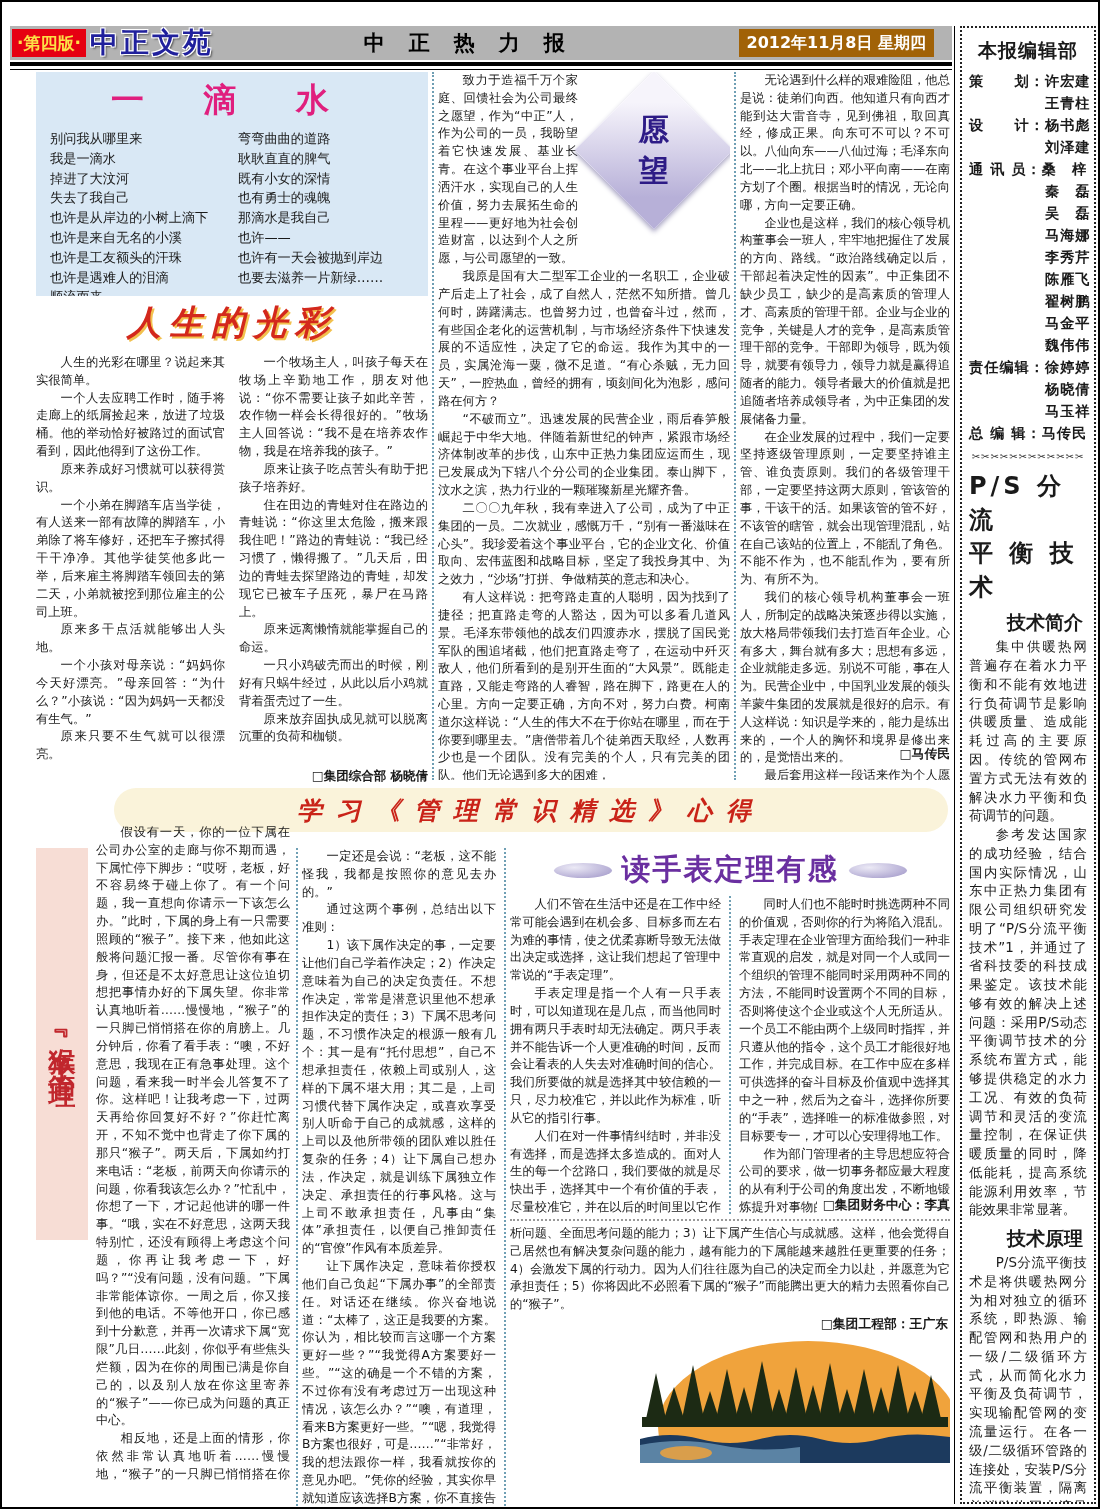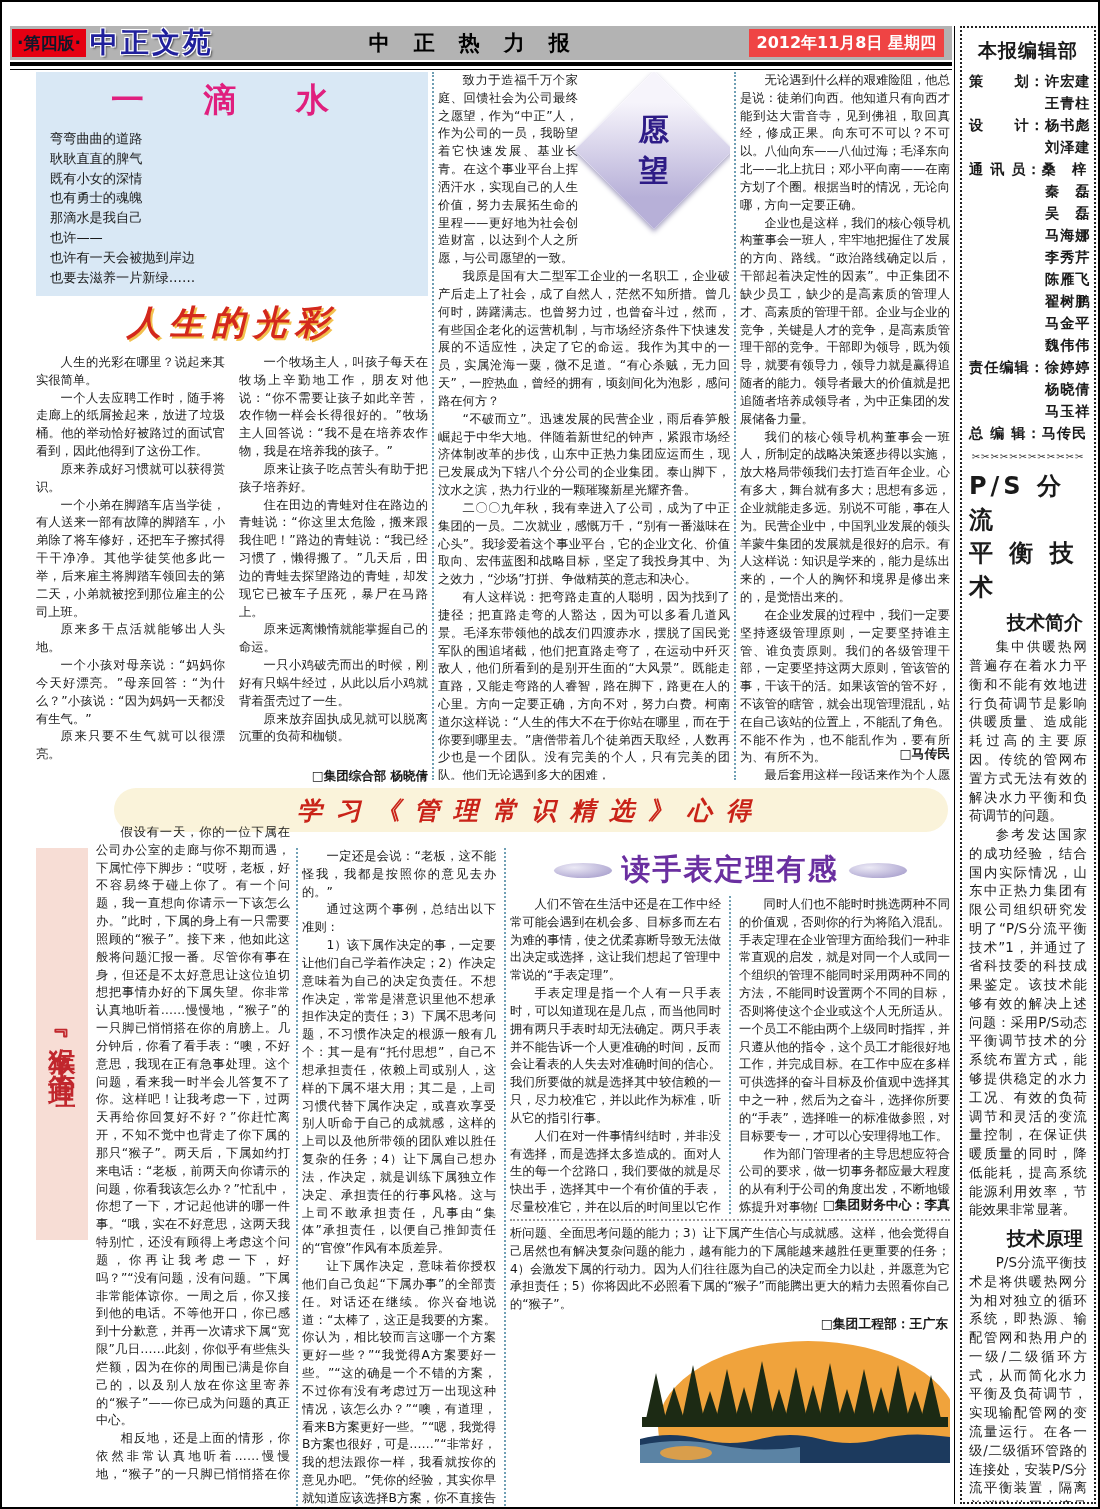--- a/index.html
+++ b/index.html
@@ -2,28 +2,28 @@
 <html><head>
 <meta charset="utf-8">
 <style>
   html,body{margin:0;padding:0;background:#888;}
   .page{position:relative;width:1100px;height:1509px;background:#fff;margin:0 auto;
         border:2px solid #000;box-sizing:border-box;overflow:hidden;
         font-family:"DejaVu Sans","Liberation Sans",sans-serif;color:#1a1a1a;}
   
   .masthead{position:absolute;left:8px;top:24px;width:942px;height:34px;background:#b3b3b3;
             display:flex;align-items:center;}
-  .edition-box{background:#e60012;color:#0f172a;font-weight:bold;font-size:17px;
+  .edition-box{background:#e60012;color:#fde047;font-weight:bold;font-size:17px;
                height:28px;line-height:28px;padding:0 5px;margin-left:2px;white-space:nowrap;}
   .section-title{color:#20209c;font-size:28px;font-weight:bold;letter-spacing:3px;margin-left:4px;
       text-shadow:-1px -1px 0 #fff,1px -1px 0 #fff,-1px 1px 0 #fff,1px 1px 0 #fff,2px 2px 2px #555;}
   .paper-name{flex:1;text-align:center;font-family:"DejaVu Serif","Liberation Serif",serif;
               font-size:21px;font-weight:bold;letter-spacing:24px;color:#000;}
-  .date-box{background:#ef4444;color:#fff;font-weight:bold;font-size:16px;height:28px;
-            line-height:28px;padding:0 8px;margin-right:8px;white-space:nowrap;}
+  .date-box{background:#a16207;color:#fff;font-weight:bold;font-size:16px;height:28px;
+            line-height:28px;padding:0 8px;margin-right:18px;white-space:nowrap;}
   .rule{position:absolute;left:8px;top:60px;width:942px;height:3px;
         border-top:4px solid #000;border-bottom:1px solid #000;}
   .main-right-border{position:absolute;left:952px;top:24px;height:1478px;border-left:1px solid #000;}
   
   .body-text{font-size:12.3px;line-height:1.45;text-align:justify;overflow:hidden;}
   .body-text p{margin:0;}
   .indent p{text-indent:2em;}
   .vdot{position:absolute;border-left:2px dotted #6f9fb4;width:0;}
   
   .poem{position:absolute;left:34px;top:70px;width:392px;height:224px;background:#d9e8f5;
@@ -100,20 +100,31 @@
     <span class="paper-name">中正热力报</span>
     <span class="date-box">2012年11月8日 星期四</span>
   </div>
   <div class="rule"></div>
   <div class="main-right-border"></div>
 
   <div class="poem">
     <div class="poem-title">一 滴 水</div>
     <div class="poem-cols">
       <div class="poem-col">
+          <p>别问我从哪里来</p>
+          <p>我是一滴水</p>
+          <p>掉进了大汶河</p>
+          <p>失去了我自己</p>
+          <p>也许是从岸边的小树上滴下</p>
+          <p>也许是来自无名的小溪</p>
+          <p>也许是工友额头的汗珠</p>
+          <p>也许是遇难人的泪滴</p>
+          <p>顺流而来</p>
+        </div>
+      <div class="poem-col">
           <p>弯弯曲曲的道路</p>
           <p>耿耿直直的脾气</p>
           <p>既有小女的深情</p>
           <p>也有勇士的魂魄</p>
           <p>那滴水是我自己</p>
           <p>也许——</p>
           <p>也许有一天会被抛到岸边</p>
           <p>也要去滋养一片新绿……</p>
         </div>
     </div>
@@ -133,22 +144,22 @@
         <p>“不破而立”。迅速发展的民营企业，雨后春笋般崛起于中华大地。伴随着新世纪的钟声，紧跟市场经济体制改革的步伐，山东中正热力集团应运而生，现已发展成为下辖八个分公司的企业集团。泰山脚下，汶水之滨，热力行业的一颗璀璨新星光耀齐鲁。</p>
         <p>二〇〇九年秋，我有幸进入了公司，成为了中正集团的一员。二次就业，感慨万千，“别有一番滋味在心头”。我珍爱着这个事业平台，它的企业文化、价值取向、宏伟蓝图和战略目标，坚定了我投身其中、为之效力，“沙场”打拼、争做精英的意志和决心。</p>
         <p>有人这样说：把弯路走直的人聪明，因为找到了捷径；把直路走弯的人豁达，因为可以多看几道风景。毛泽东带领他的战友们四渡赤水，摆脱了国民党军队的围追堵截，他们把直路走弯了，在运动中歼灭敌人，他们所看到的是别开生面的“大风景”。既能走直路，又能走弯路的人睿智，路在脚下，路更在人的心里。方向一定要正确，方向不对，努力白费。柯南道尔这样说：“人生的伟大不在于你站在哪里，而在于你要到哪里去。”唐僧带着几个徒弟西天取经，人数再少也是一个团队。没有完美的个人，只有完美的团队。他们无论遇到多大的困难，</p>
       </div>
   </div>
   <div class="vdot" style="left:732px;top:70px;height:708px;"></div>
   <div class="wish-col2 body-text indent">
     <div>
         <p>无论遇到什么样的艰难险阻，他总是说：徒弟们向西。他知道只有向西才能到达大雷音寺，见到佛祖，取回真经，修成正果。向东可不可以？不可以。八仙向东——八仙过海；毛泽东向北——北上抗日；邓小平向南——在南方划了个圈。根据当时的情况，无论向哪，方向一定要正确。</p>
         <p>企业也是这样，我们的核心领导机构董事会一班人，牢牢地把握住了发展的方向、路线。“政治路线确定以后，干部起着决定性的因素”。中正集团不缺少员工，缺少的是高素质的管理人才、高素质的管理干部。企业与企业的竞争，关键是人才的竞争，是高素质管理干部的竞争。干部即为领导，既为领导，就要有领导力，领导力就是赢得追随者的能力。领导者最大的价值就是把追随者培养成领导者，为中正集团的发展储备力量。</p>
+        <p>在企业发展的过程中，我们一定要坚持逐级管理原则，一定要坚持谁主管、谁负责原则。我们的各级管理干部，一定要坚持这两大原则，管该管的事，干该干的活。如果该管的管不好，不该管的瞎管，就会出现管理混乱，站在自己该站的位置上，不能乱了角色。不能不作为，也不能乱作为，要有所为、有所不为。</p>
         <p>我们的核心领导机构董事会一班人，所制定的战略决策逐步得以实施，放大格局带领我们去打造百年企业。心有多大，舞台就有多大；思想有多远，企业就能走多远。别说不可能，事在人为。民营企业中，中国乳业发展的领头羊蒙牛集团的发展就是很好的启示。有人这样说：知识是学来的，能力是练出来的，一个人的胸怀和境界是修出来的，是觉悟出来的。</p>
-        <p>在企业发展的过程中，我们一定要坚持逐级管理原则，一定要坚持谁主管、谁负责原则。我们的各级管理干部，一定要坚持这两大原则，管该管的事，干该干的活。如果该管的管不好，不该管的瞎管，就会出现管理混乱，站在自己该站的位置上，不能乱了角色。不能不作为，也不能乱作为，要有所为、有所不为。</p>
         <p>最后套用这样一段话来作为个人愿望的表白：人最宝贵的是生命，生命属于每个人只有一次，我们“热力人”应当这样度过。当他回忆往事的时候，不因虚度年华而悔恨，也不因碌碌无为而羞愧；而是用心工作每一天，为中正集团的发展去全身心地投入，致力于造福千万个家庭，回馈社会而竭尽全力……</p>
       </div>
     <div class="wish-author">□马传民</div>
   </div>
 
   <div class="life">
     <div class="life-title">人生的光彩</div>
     <div class="life-cols body-text indent">
         <p>人生的光彩在哪里？说起来其实很简单。</p>
         <p>一个人去应聘工作时，随手将走廊上的纸屑捡起来，放进了垃圾桶。他的举动恰好被路过的面试官看到，因此他得到了这份工作。</p>

